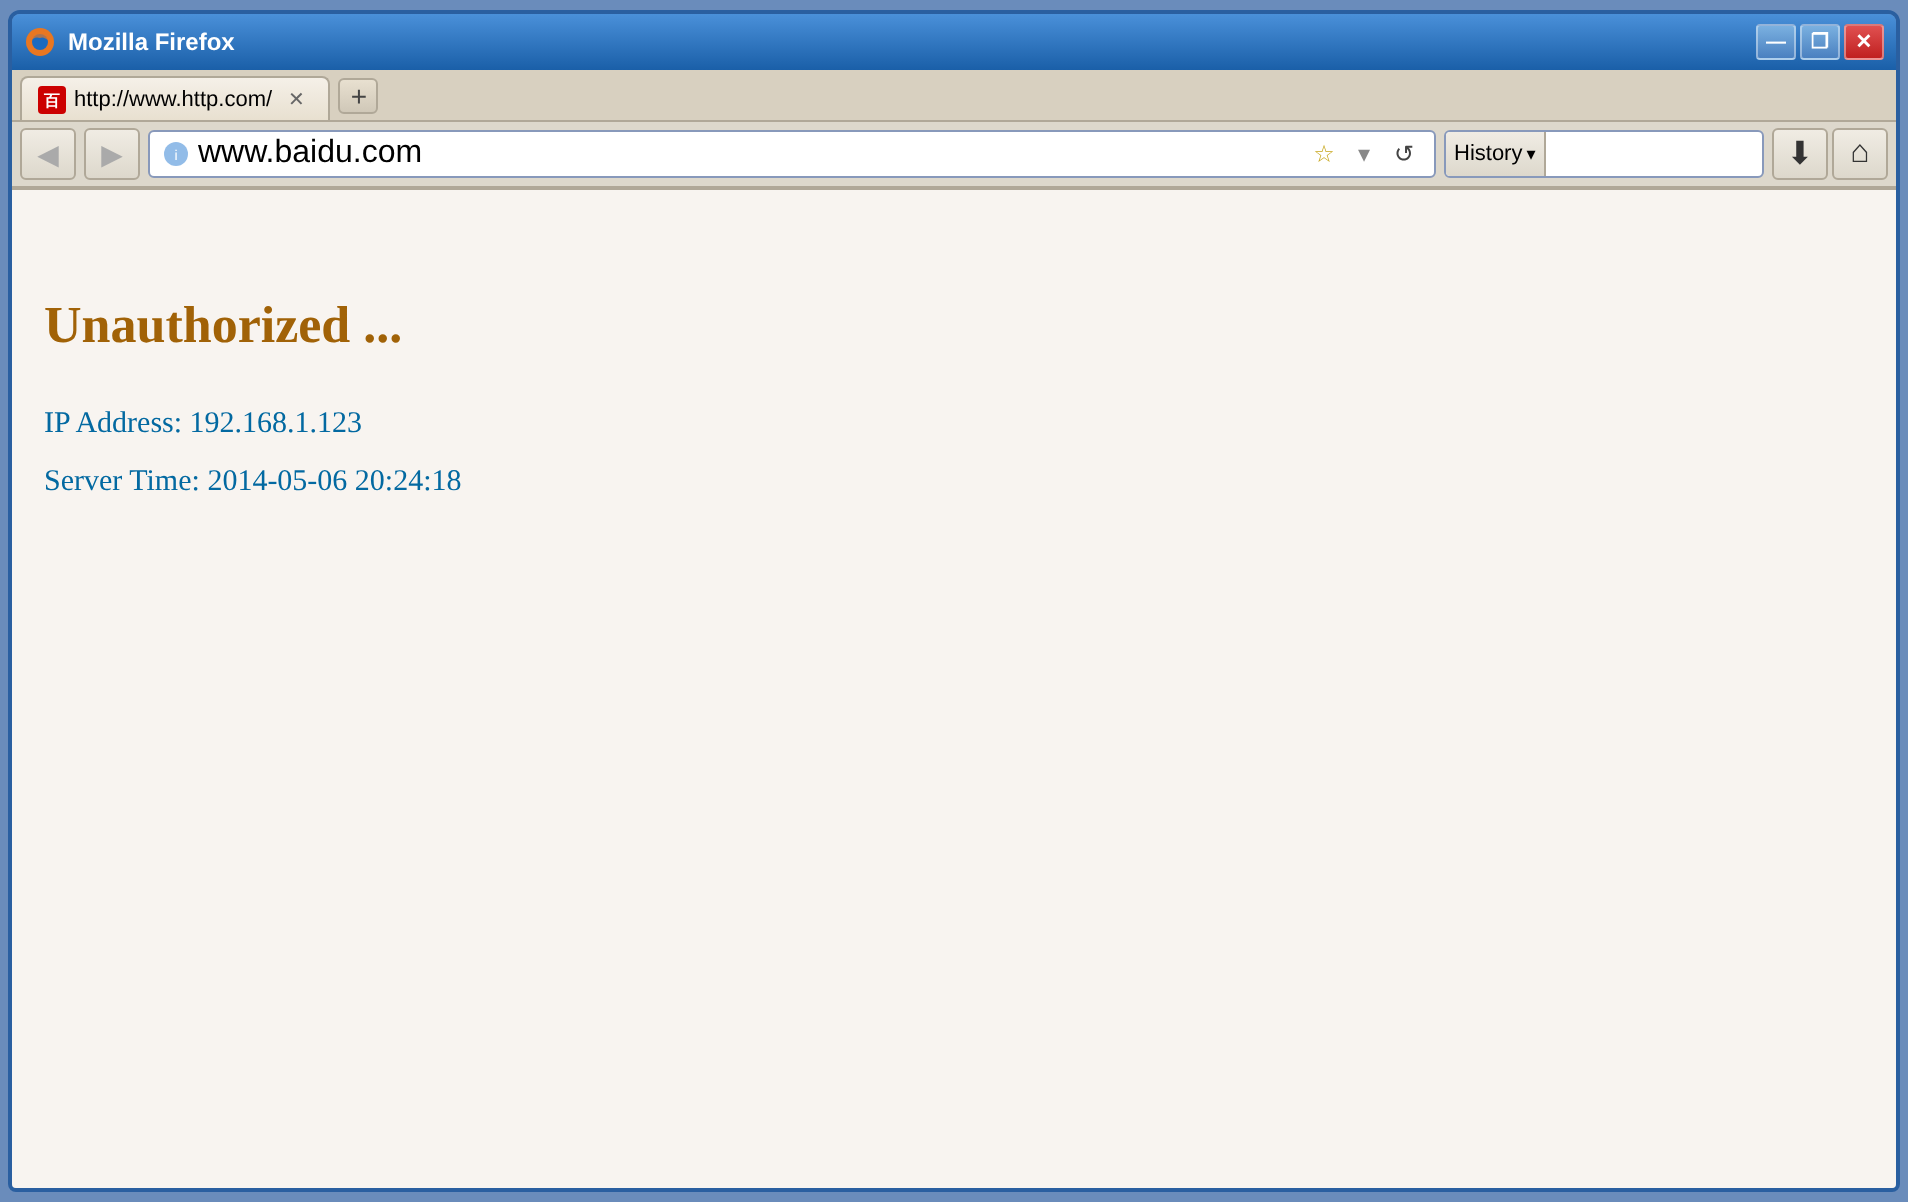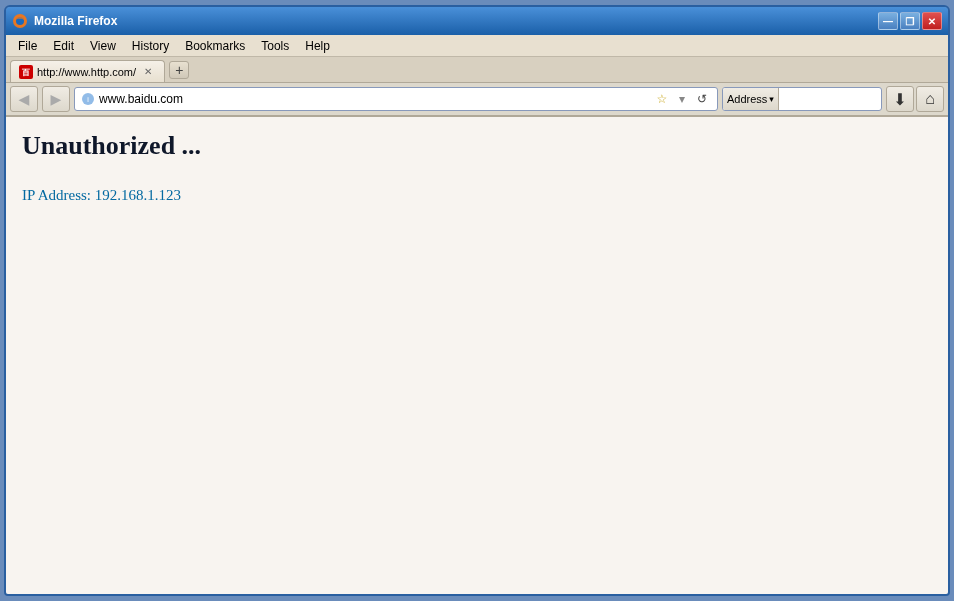--- a/index.html
+++ b/index.html
@@ -173,21 +173,21 @@
       display: flex;
       align-items: center;
       gap: 4px;
     }
     .url-bar-favicon {
       width: 14px;
       height: 14px;
       flex-shrink: 0;
     }
     .url-bar-text {
-      font-size: 12px;
+      font-size: 16px;
       color: #000;
     }
     .url-bar-actions {
       display: flex;
       align-items: center;
       gap: 2px;
       margin-left: auto;
     }
     .url-action-btn {
       width: 18px;
@@ -237,23 +237,24 @@
     .browser-content {
       flex: 1;
       background: #f8f4f0;
       padding: 14px 16px;
       overflow-y: auto;
     }
 
     .page-title {
       font-size: 26px;
       font-weight: bold;
-      color: #0f172a;
+      color: #a16207;
       margin-bottom: 20px;
       font-family: Times New Roman, serif;
+      margin-top: 39px;
     }
 
     .info-block {
       font-size: 15px;
       color: #0369a1;
       line-height: 1.9;
       font-family: Times New Roman, serif;
     }
 
     .info-line {
@@ -278,29 +279,20 @@
       <path d="M8 1 Q12 4 13 8 Q10 5 8 6 Q5 5 3 8 Q4 4 8 1Z" fill="#e87722" opacity="0.7"></path>
     </svg>
     <span class="titlebar-title">Mozilla Firefox</span>
     <div class="titlebar-buttons">
       <div class="titlebar-btn minimize">—</div>
       <div class="titlebar-btn maximize">❐</div>
       <div class="titlebar-btn close">✕</div>
     </div>
   </div>
 
-  <div class="menubar">
-    <div class="menu-item">File</div>
-    <div class="menu-item">Edit</div>
-    <div class="menu-item">View</div>
-    <div class="menu-item">History</div>
-    <div class="menu-item">Bookmarks</div>
-    <div class="menu-item">Tools</div>
-    <div class="menu-item">Help</div>
-  </div>
 
   <div class="tabbar">
     <div class="tab">
       <svg class="tab-favicon" viewBox="0 0 14 14">
         <rect width="14" height="14" rx="2" fill="#cc0000"></rect>
         <text x="7" y="10" text-anchor="middle" fill="white" font-size="8" font-weight="bold">百</text>
       </svg>
       <span style="font-size:11px;">http://www.http.com/</span>
       <span class="tab-close">✕</span>
     </div>
@@ -319,36 +311,40 @@
       <span class="url-bar-text">www.baidu.com</span>
       <div class="url-bar-actions">
         <span class="url-action-btn" style="color:#c8a820;">☆</span>
         <span class="url-action-btn" style="color:#888;">▾</span>
         <span class="url-action-btn" style="color:#444;">↺</span>
       </div>
     </div>
 
     <div class="search-box">
       <div class="search-engine-btn">
-        <span style="font-size:11px;">Address</span>
+        <span style="font-size:11px;">History</span>
         <span style="font-size:9px;">▾</span>
       </div>
       <input class="search-input" type="text" style="">
 
     </div>
 
     <div class="extra-nav-btns">
       <div class="nav-btn" style="font-size:16px;">⬇</div>
       <div class="nav-btn" style="font-size:16px;">⌂</div>
     </div>
   </div>
 
   <div class="browser-content">
     <div class="page-title">Unauthorized ...</div>
     <div class="info-block">
       <span class="info-line">
         <span>IP Address: </span>
         <span>192.168.1.123</span>
       </span>
+      <span class="info-line">
+        <span>Server Time: </span>
+        <span>2014-05-06 20:24:18</span>
+      </span>
     </div>
   </div>
 
 </div>
 
 </body></html>

